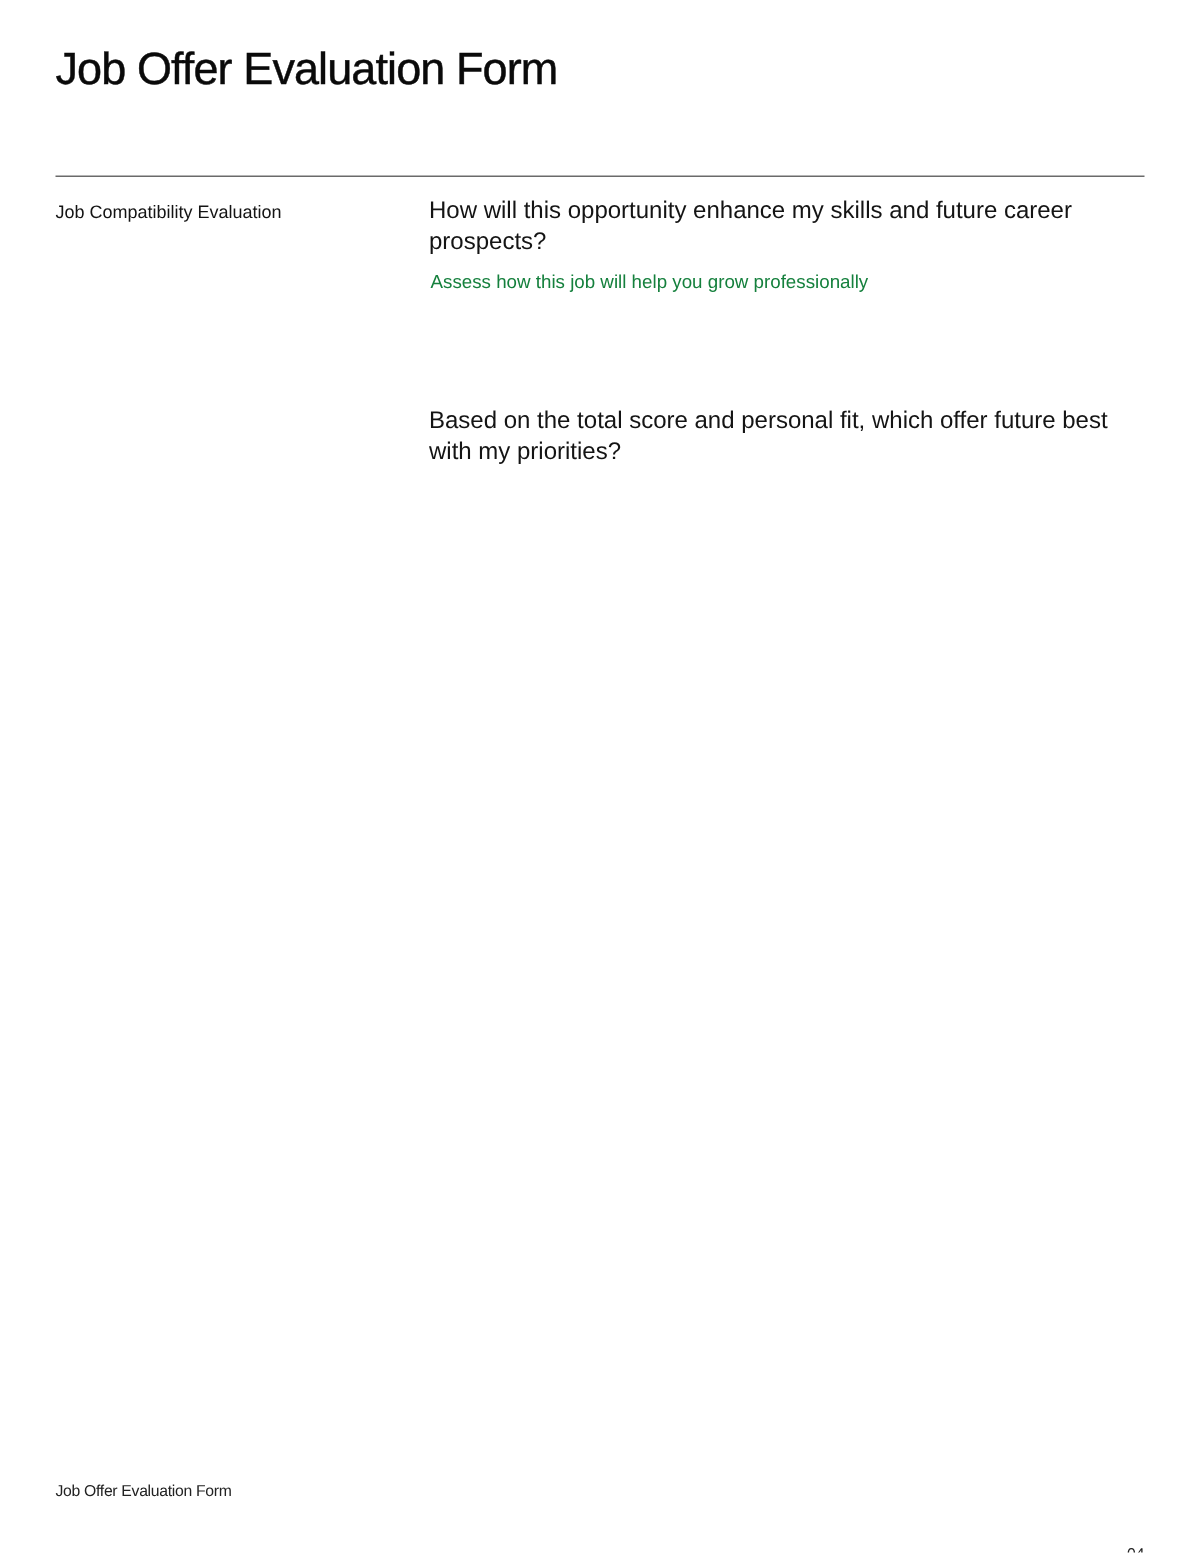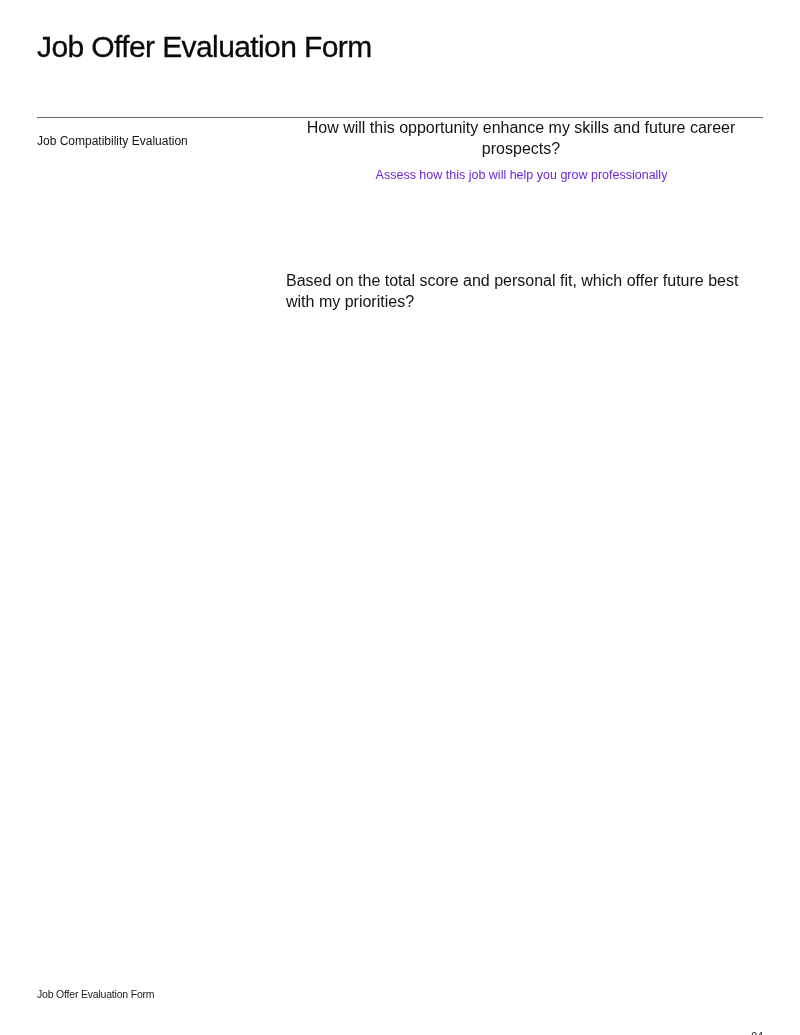--- a/index.html
+++ b/index.html
@@ -53,24 +53,24 @@
     }
     .question-text {
       font-size: 16px;
       line-height: 21px;
       color: #141414;
       margin: 0;
     }
     .question-hint {
       font-size: 12.5px;
       line-height: 16px;
-      color: #6d28d9;
+      color: #15803d;
       margin: 8px 0 0 1px;
     }
-    .q1 { top: 117px; text-align: center; }
+    .q1 { top: 130px; }
     .q2 { top: 270px; }
     .footer-title {
       position: absolute;
       left: 37px;
       top: 988px;
       font-size: 10.5px;
       color: #222222;
       letter-spacing: -0.2px;
     }
     .footer-page {

